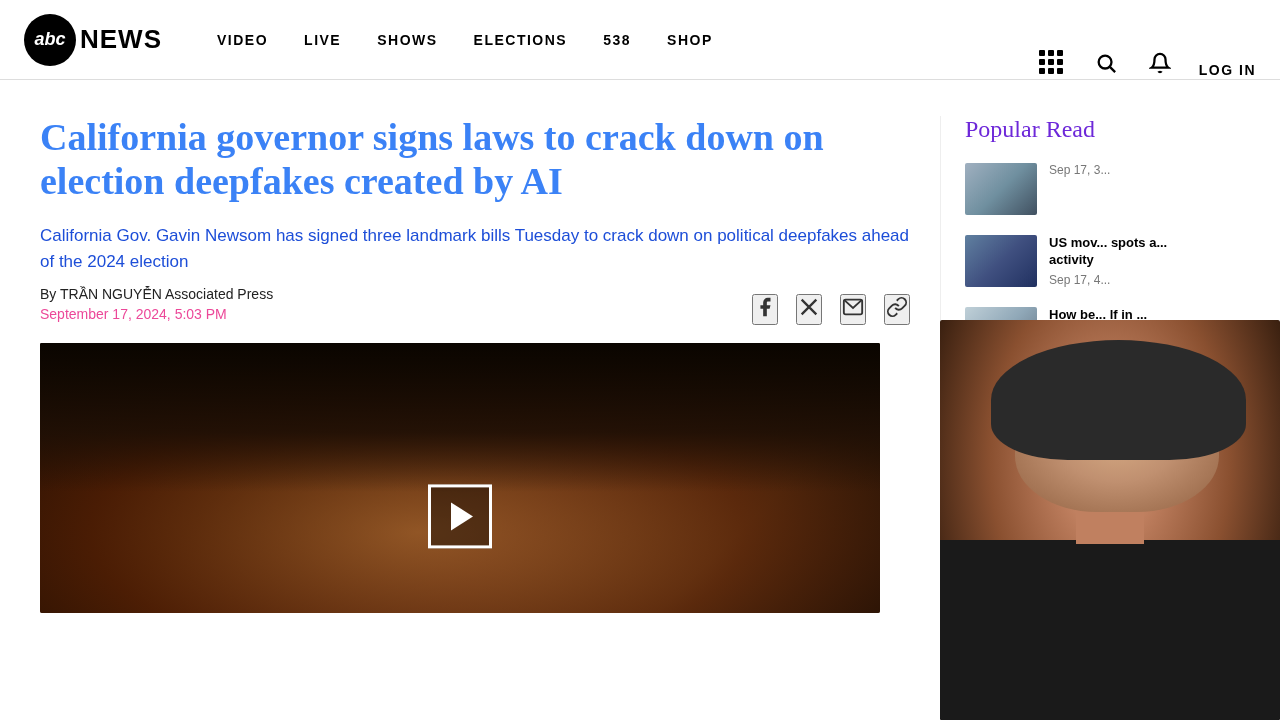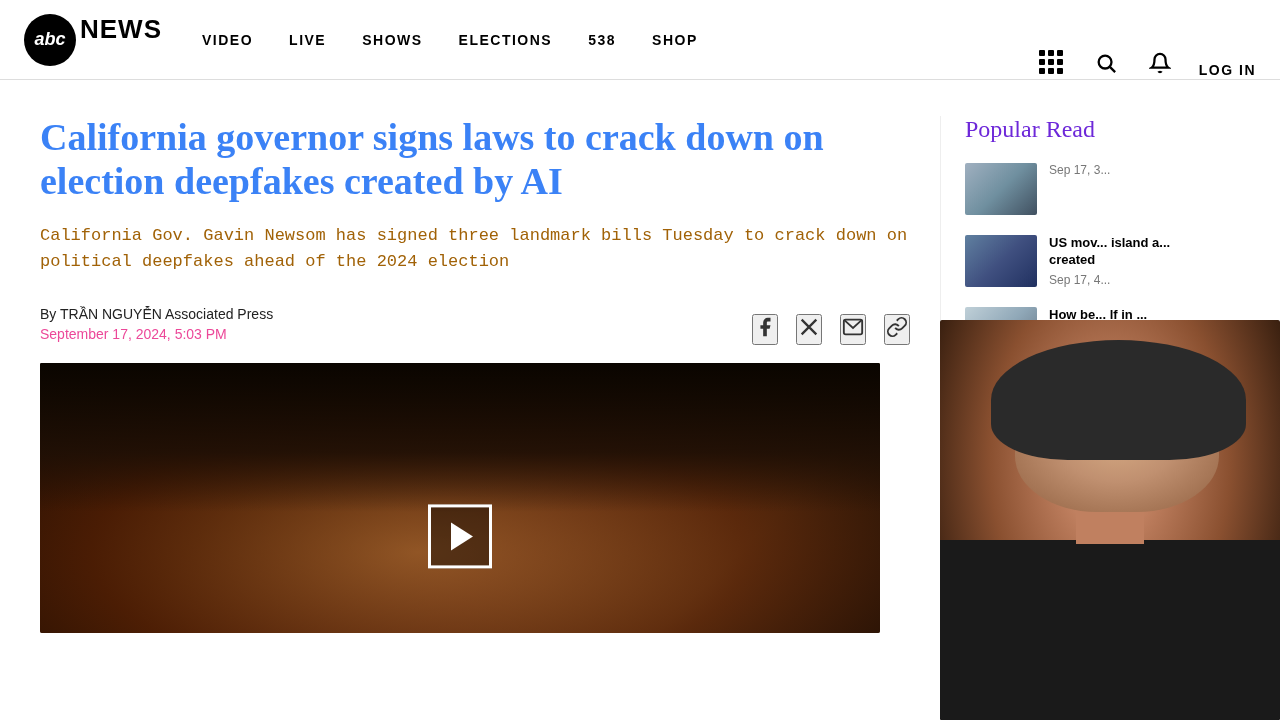--- a/index.html
+++ b/index.html
@@ -11,22 +11,22 @@
       align-items: center;
       padding: 0 24px;
       height: 80px;
       border-bottom: 1px solid #ddd;
       background: #fff;
       position: relative;
       z-index: 10;
     }
     .logo-area {
       display: flex;
-      align-items: flex-start;
-      margin-right: 40px;
+      align-items: center;
+      margin-right: 55px;
     }
     .logo-circle {
       width: 52px;
       height: 52px;
       background: #000;
       border-radius: 50%;
       display: flex;
       align-items: center;
       justify-content: center;
       color: #fff;
@@ -114,24 +114,24 @@
     .article-title {
       font-size: 38px;
       font-weight: 900;
       line-height: 1.15;
       color: #3b82f6;
       margin-bottom: 20px;
       font-family: Georgia, serif;
     }
     .article-subtitle {
       font-size: 17px;
-      color: #a16207;
+      color: #1d4ed8;
       line-height: 1.5;
-      margin-bottom: 32px;
-      font-family: Liberation Mono, monospace;
+      margin-bottom: 12px;
+      font-family: Liberation Sans, sans-serif;
     }
     .article-byline {
       font-size: 14px;
       color: #222;
       margin-bottom: 4px;
     }
     .article-date {
       font-size: 14px;
       color: #ec4899;
       margin-bottom: 14px;
@@ -415,21 +415,21 @@
     <div class="sidebar-item">
       <div class="sidebar-thumb thumb-1"></div>
       <div class="sidebar-text">
         <div class="sidebar-date">Sep 17, 3...</div>
       </div>
     </div>
 
     <div class="sidebar-item">
       <div class="sidebar-thumb thumb-2"></div>
       <div class="sidebar-text">
-        <div class="sidebar-headline">US mov... island a... created</div>
+        <div class="sidebar-headline">US mov... spots a... activity</div>
         <div class="sidebar-date">Sep 17, 4...</div>
       </div>
     </div>
 
     <div class="sidebar-item">
       <div class="sidebar-thumb thumb-3"></div>
       <div class="sidebar-text">
         <div class="sidebar-headline">How be... lf in ...</div>
         <div class="sidebar-date"></div>
       </div>

